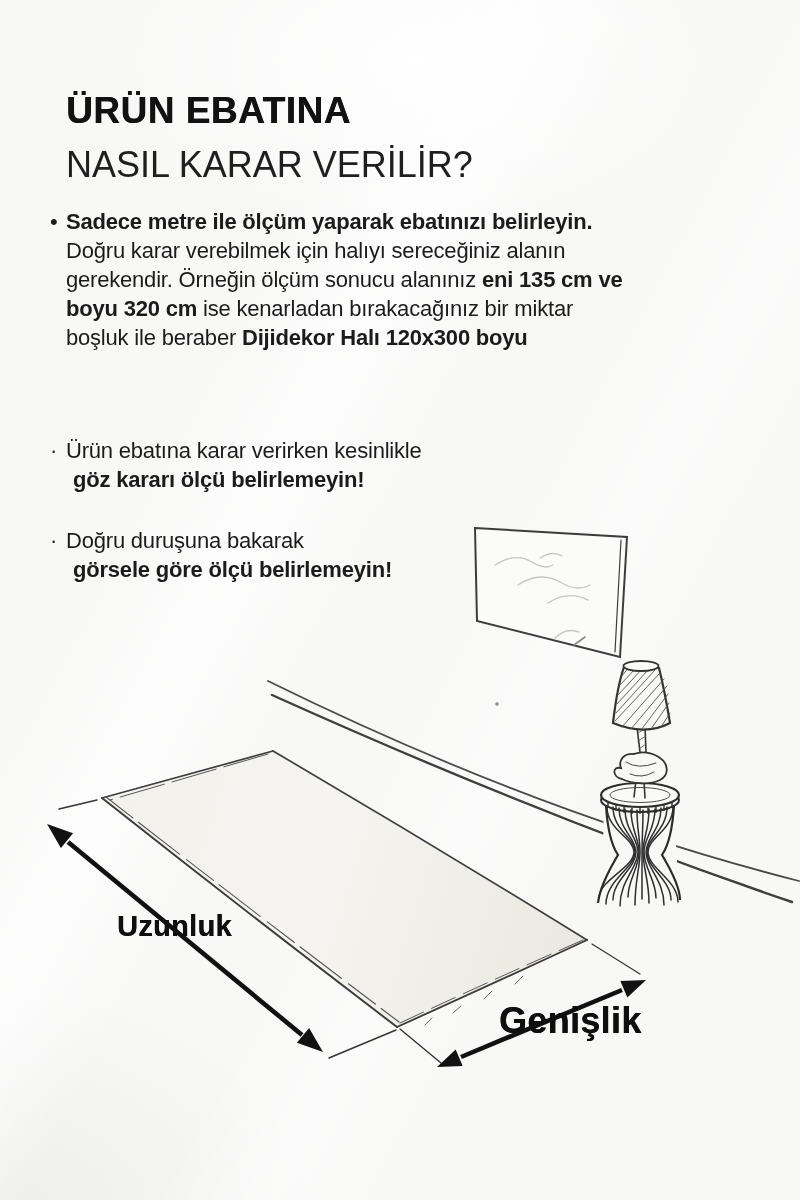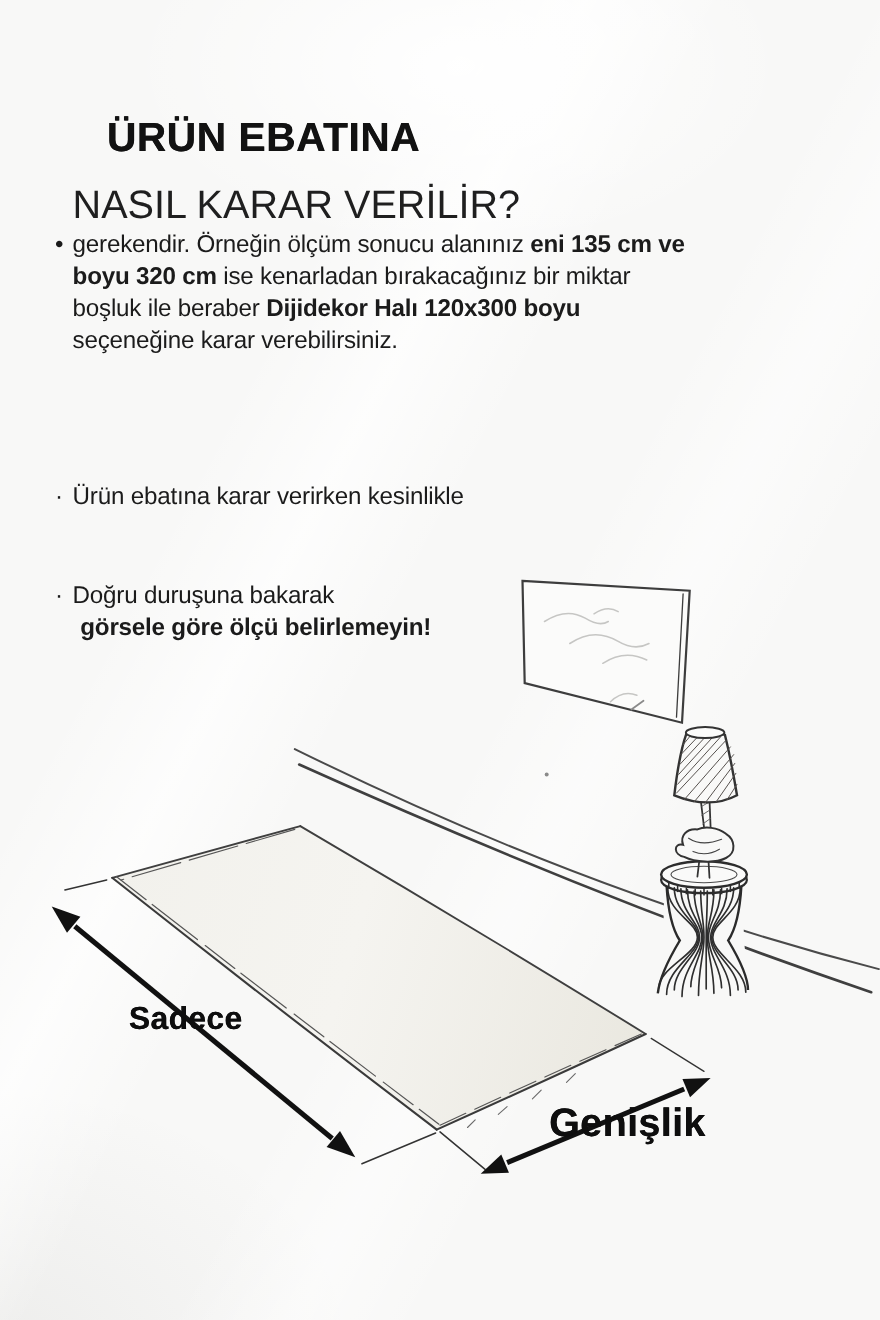--- a/index.html
+++ b/index.html
@@ -12,31 +12,29 @@
   
   .light-overlay{
     position:absolute;inset:0;pointer-events:none;
     background:
       radial-gradient(ellipse 420px 240px at 52% 5%, rgba(255,255,255,.95), rgba(255,255,255,0) 72%),
       linear-gradient(118deg, rgba(255,255,255,0) 28%, rgba(255,255,255,.7) 37%, rgba(255,255,255,0) 46%),
       linear-gradient(118deg, rgba(255,255,255,0) 55%, rgba(255,255,255,.5) 63%, rgba(255,255,255,0) 71%),
       radial-gradient(ellipse 520px 380px at 0% 102%, rgba(70,70,62,.06), rgba(0,0,0,0) 62%);
   }
   .title1{
-    position:absolute;left:66px;top:104px;
+    position:absolute;left:66px;top:90px;
     font-size:37px;font-weight:700;letter-spacing:.5px;color:#121212;
     text-shadow:.4px 0 0 currentColor;
     white-space:nowrap;
-    margin-left:31px;
   }
   .title2{
     position:absolute;left:66px;top:144px;
     font-size:36px;font-weight:400;letter-spacing:0;color:#1f1f1f;
     white-space:nowrap;
-    margin-top:21px;
   }
   .bullet{position:absolute;left:66px;font-size:22px;line-height:29px;letter-spacing:-.2px;}
   .bullet .marker{position:absolute;left:-16px;top:0;}
   .tline{white-space:nowrap;}
   .tline.ind{padding-left:7px;}
   .bld{font-weight:700;}
   #bullet-1{top:207px;}
   #bullet-2{top:436px;}
   #bullet-3{top:526px;}
   .measure-label{
@@ -180,34 +178,36 @@
     <ellipse cx="641" cy="666" rx="17.5" ry="5" fill="#fcfcfb" stroke="#333" stroke-width="1.8"></ellipse>
   </g>
 </svg>
 
 <div class="title1">ÜRÜN EBATINA</div>
 <div class="title2">NASIL KARAR VERİLİR?</div>
 
 <div class="bullet" id="bullet-1">
   <span class="marker">•</span>
   <div class="lines">
+      <div class="tline"><span class="bld">Sadece metre ile ölçüm yaparak ebatınızı belirleyin.</span></div>
+      <div class="tline"><span>Doğru karar verebilmek için halıyı sereceğiniz alanın</span></div>
       <div class="tline"><span>gerekendir. Örneğin ölçüm sonucu alanınız </span><span class="bld">eni 135 cm ve</span></div>
       <div class="tline"><span class="bld">boyu 320 cm</span><span> ise kenarladan bırakacağınız bir miktar</span></div>
       <div class="tline"><span>boşluk ile beraber </span><span class="bld">Dijidekor Halı 120x300 boyu</span></div>
-      <div class="tline"><span>seçeneğine karar verebilirsiniz.</span></div>
     </div>
 </div>
 <div class="bullet" id="bullet-2">
   <span class="marker">·</span>
   <div class="lines">
       <div class="tline"><span>Ürün ebatına karar verirken kesinlikle</span></div>
+      <div class="tline ind"><span class="bld">göz kararı ölçü belirlemeyin!</span></div>
     </div>
 </div>
 <div class="bullet" id="bullet-3">
   <span class="marker">·</span>
   <div class="lines">
       <div class="tline"><span>Doğru duruşuna bakarak</span></div>
       <div class="tline ind"><span class="bld">görsele göre ölçü belirlemeyin!</span></div>
     </div>
 </div>
 
-<div class="measure-label" id="label-uzunluk">Sadece</div>
+<div class="measure-label" id="label-uzunluk">Uzunluk</div>
 <div class="measure-label" id="label-genislik">Genişlik</div>
 
 </body></html>

